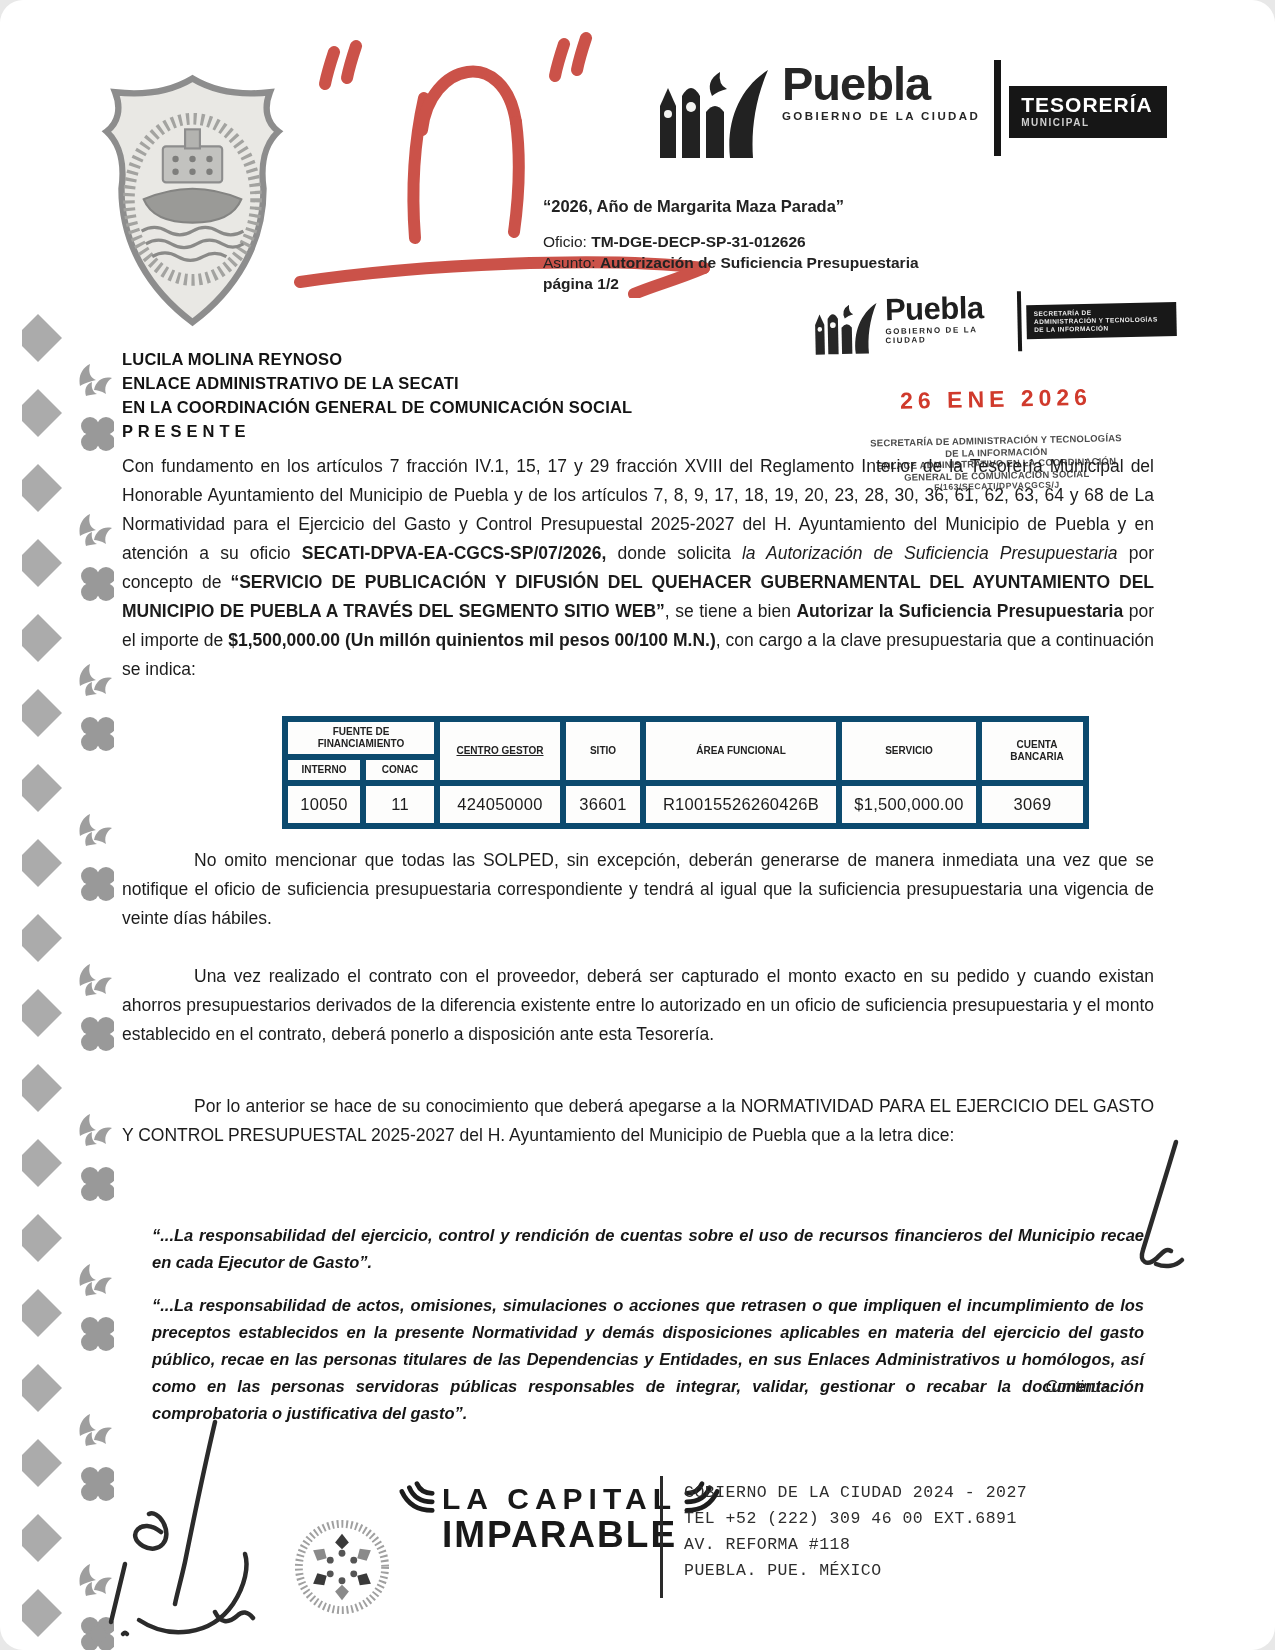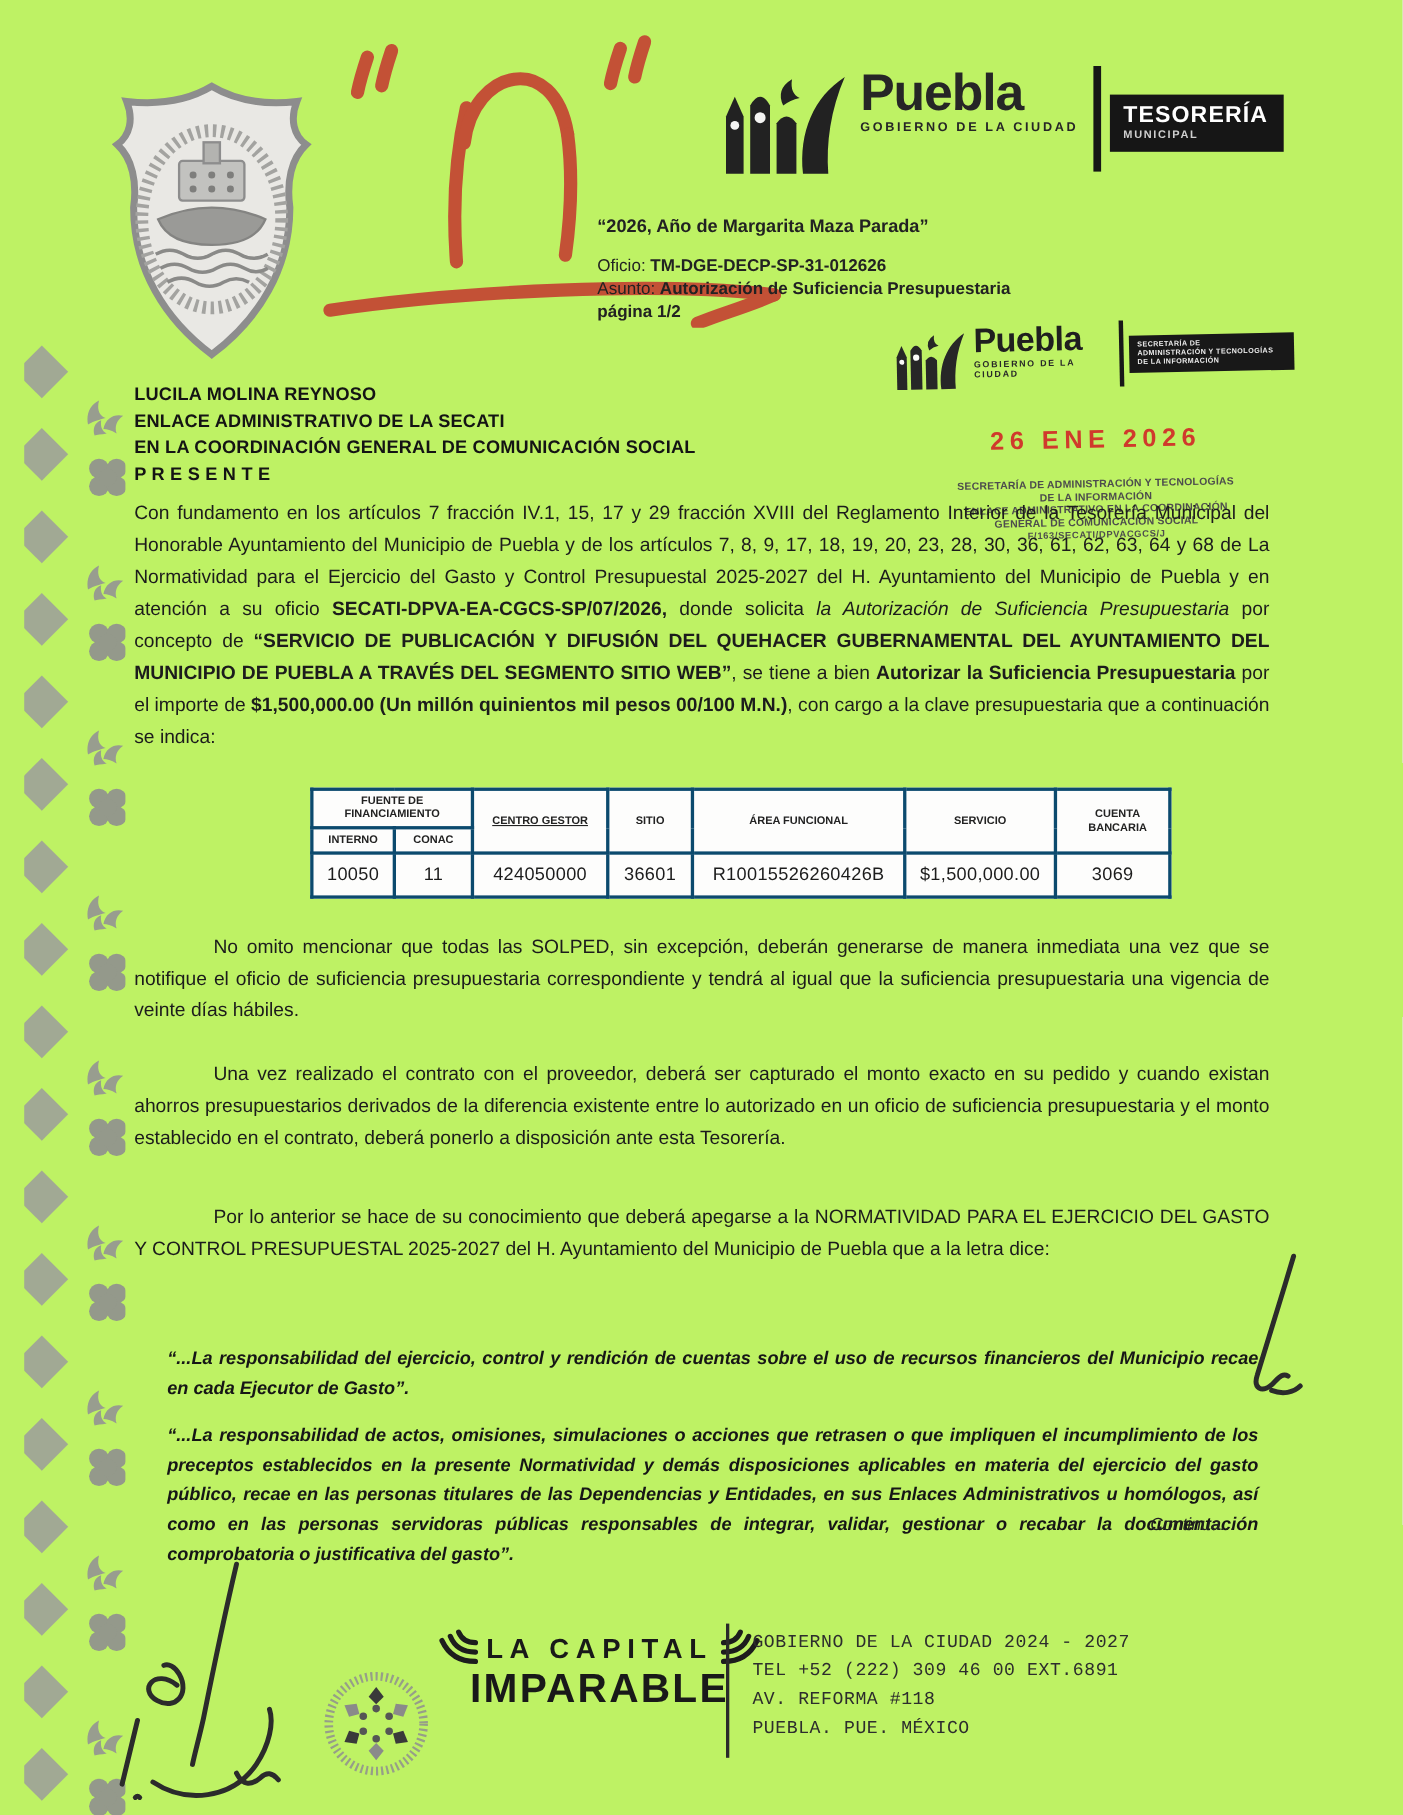--- a/index.html
+++ b/index.html
@@ -1,19 +1,19 @@
 <!DOCTYPE html>
 <html lang="es"><head>
 <meta charset="utf-8">
 <style>
   html,body{margin:0;padding:0;background:#e8e8e8;}
   .page{
     position:relative;width:1275px;height:1650px;margin:0 auto;
-    background:#bef264;overflow:hidden;
-    font-family:"Liberation Sans", sans-serif;color:#1f1f1f;
+    background:#ffffff;overflow:hidden;
+    font-family:"Liberation Sans", sans-serif;color:#1f1f1f;border-radius:23px;
   }
   .abs{position:absolute;}
 
   
   .brand-row{display:flex;align-items:flex-start;}
   .wordmark{font-weight:800;font-size:47px;letter-spacing:-1px;color:#262626;line-height:1;}
   .tagline{font-weight:700;font-size:11.5px;letter-spacing:2.4px;color:#262626;margin-top:3px;}
   .dept-bar{width:7px;height:96px;background:#161616;margin:0 8px 0 14px;}
   .dept-box{background:#161616;color:#fff;padding:8px 14px 10px 12px;margin-top:26px;}
   .dept-title{font-weight:800;font-size:21px;letter-spacing:1px;line-height:1;}
@@ -40,28 +40,28 @@
   .stamp-office .sm{font-size:8.5px;letter-spacing:.6px;}
 
   
   .para{width:1032px;font-size:17.5px;line-height:29px;text-align:justify;color:#1c1c1c;margin:0;}
   .indent{text-indent:72px;}
   .quote{width:992px;font-weight:700;font-style:italic;font-size:16.5px;line-height:27px;text-align:justify;color:#161616;margin:0;}
   .continua{font-style:italic;font-size:16px;color:#222;}
 
   
   table.budget{border-collapse:collapse;background:#fdfdfc;}
-  table.budget th,table.budget td{border:3px solid #0c4a6e;}
+  table.budget th,table.budget td{border:6px solid #0c4a6e;}
   table.budget th{font-size:10px;font-weight:700;text-align:center;padding:4px 4px;line-height:12px;color:#222;}
   table.budget td{font-size:16.5px;text-align:center;padding:9px 6px;color:#1c1c1c;letter-spacing:.3px;}
 
   
   .capital{color:#191919;}
   .capital-top{display:flex;align-items:center;gap:6px;}
-  .capital-l1{font-weight:800;font-size:25px;letter-spacing:6px;}
+  .capital-l1{font-weight:800;font-size:30px;letter-spacing:6px;}
   .capital-l2{font-weight:800;font-size:37px;letter-spacing:2px;margin-top:-4px;text-align:center;}
   .foot-divider{width:3px;height:122px;background:#2a2a2a;}
   .foot-contact{font-family:"Liberation Mono", monospace;font-size:16.5px;line-height:26px;color:#2d2d2d;letter-spacing:.5px;}
 </style>
 </head>
 <body>
 
 <div class="page">
 
   <svg class="abs" style="left:22px;top:308px;" width="92" height="1342" viewBox="0 0 92 1342">

